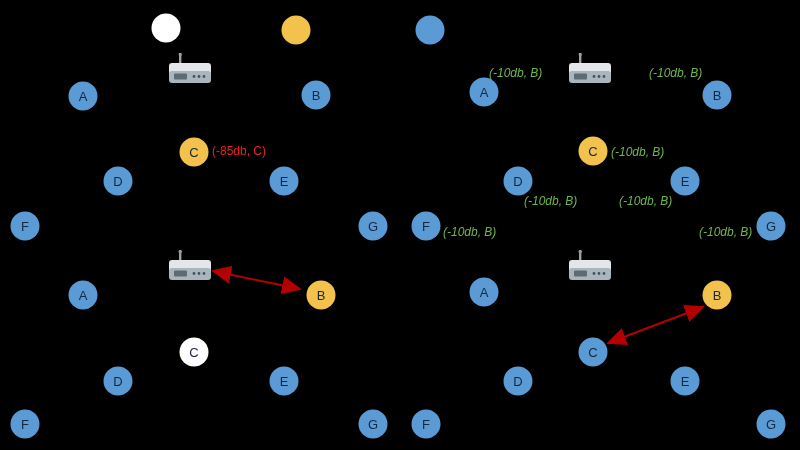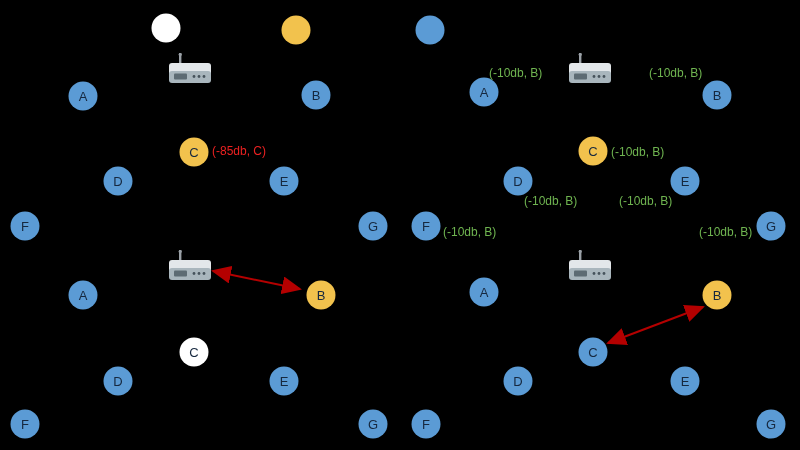--- a/index.html
+++ b/index.html
@@ -23,21 +23,21 @@
   }
   .node.blue{background:var(--node-blue,#5b9bd5);}
   .node.yellow{background:var(--node-yellow,#f2c24d);}
   .node.white{background:var(--node-white,#ffffff);}
   .ann{
     position:absolute;
     transform:translateY(-50%);
     font-size:12px;
     white-space:nowrap;
   }
-  .ann.green{color:var(--label-green,#6fb450);}
+  .ann.green{color:var(--label-green,#6fb450);font-style:italic;}
   .ann.red{color:var(--label-red,#ec2121);}
   .router{
     position:absolute;
     transform:translate(-50%,-50%);
     width:46px;height:34px;
   }
   #arrow-layer{
     position:absolute;left:0;top:0;
     pointer-events:none;
   }

